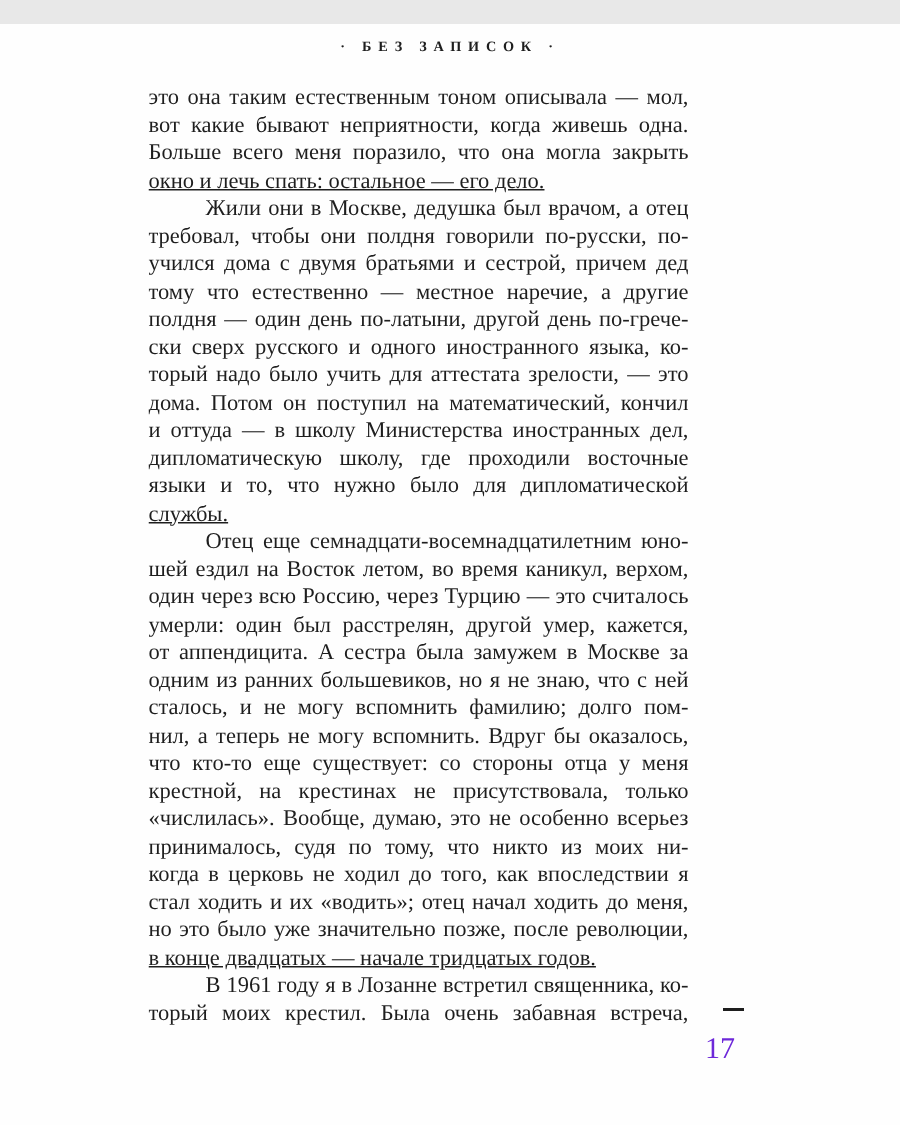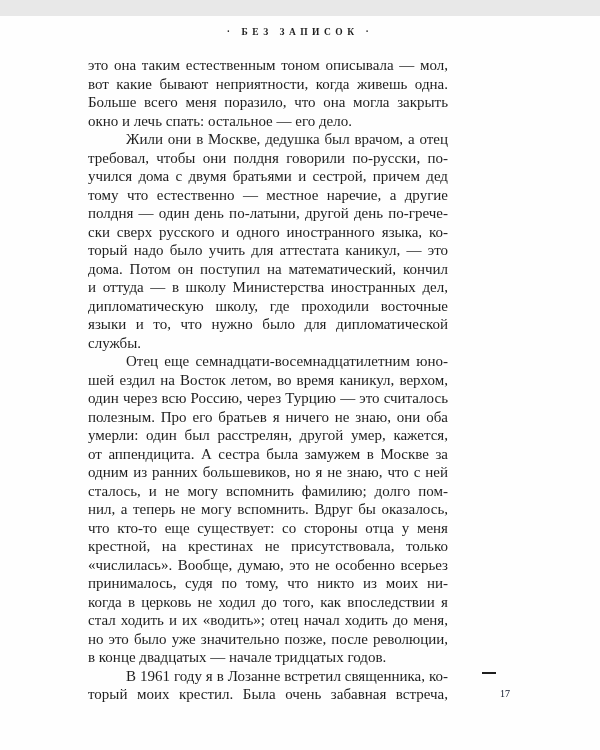--- a/index.html
+++ b/index.html
@@ -24,87 +24,87 @@
     width: 100%;
     text-align: center;
     font-size: 9.5px;
     font-weight: 700;
     letter-spacing: 4.5px;
     color: #1e1e1e;
     white-space: pre;
   }
   .text-block {
     position: absolute;
-    left: 88px;
+    left: 99px;
     top: 40px;
     width: 360px;
   }
   .text-line {
     font-size: 15px;
     line-height: 18.5px;
     height: 18.5px;
     overflow: hidden;
     text-align: justify;
     text-align-last: justify;
     -moz-text-align-last: justify;
     white-space: normal;
   }
   .text-line.para-end {
     text-align-last: left;
+    text-decoration: underline;
     -moz-text-align-last: left;
   }
   .text-line.indent {
     text-indent: 38px;
   }
   .footer-rule {
     position: absolute;
     left: 482px;
     top: 656px;
     width: 14px;
     height: 2px;
     background: #1e1e1e;
   }
   .page-number {
     position: absolute;
     left: 470px;
     top: 672px;
     width: 40px;
-    text-align: right;
-    font-size: 10px;
-    color: #0f172a;
+    text-align: left;
+    font-size: 20px;
+    color: #6d28d9;
   }
 </style>
 </head>
 <body>
 
 <div class="page">
 
   <div class="running-head">· БЕЗ ЗАПИСОК ·</div>
 
   <div class="text-block">
       <div class="text-line">это она таким естественным тоном описывала — мол,</div>
       <div class="text-line">вот какие бывают неприятности, когда живешь одна.</div>
       <div class="text-line">Больше всего меня поразило, что она могла закрыть</div>
       <div class="text-line para-end">окно и лечь спать: остальное — его дело.</div>
       <div class="text-line indent">Жили они в Москве, дедушка был врачом, а отец</div>
       <div class="text-line">требовал, чтобы они полдня говорили по-русски, по-</div>
       <div class="text-line">учился дома с двумя братьями и сестрой, причем дед</div>
       <div class="text-line">тому что естественно — местное наречие, а другие</div>
       <div class="text-line">полдня — один день по-латыни, другой день по-грече-</div>
       <div class="text-line">ски сверх русского и одного иностранного языка, ко-</div>
-      <div class="text-line">торый надо было учить для аттестата каникул, — это</div>
+      <div class="text-line">торый надо было учить для аттестата зрелости, — это</div>
       <div class="text-line">дома. Потом он поступил на математический, кончил</div>
       <div class="text-line">и оттуда — в школу Министерства иностранных дел,</div>
       <div class="text-line">дипломатическую школу, где проходили восточные</div>
       <div class="text-line">языки и то, что нужно было для дипломатической</div>
       <div class="text-line para-end">службы.</div>
       <div class="text-line indent">Отец еще семнадцати-восемнадцатилетним юно-</div>
       <div class="text-line">шей ездил на Восток летом, во время каникул, верхом,</div>
       <div class="text-line">один через всю Россию, через Турцию — это считалось</div>
-      <div class="text-line">полезным. Про его братьев я ничего не знаю, они оба</div>
       <div class="text-line">умерли: один был расстрелян, другой умер, кажется,</div>
       <div class="text-line">от аппендицита. А сестра была замужем в Москве за</div>
       <div class="text-line">одним из ранних большевиков, но я не знаю, что с ней</div>
       <div class="text-line">сталось, и не могу вспомнить фамилию; долго пом-</div>
       <div class="text-line">нил, а теперь не могу вспомнить. Вдруг бы оказалось,</div>
       <div class="text-line">что кто-то еще существует: со стороны отца у меня</div>
       <div class="text-line">крестной, на крестинах не присутствовала, только</div>
       <div class="text-line">«числилась». Вообще, думаю, это не особенно всерьез</div>
       <div class="text-line">принималось, судя по тому, что никто из моих ни-</div>
       <div class="text-line">когда в церковь не ходил до того, как впоследствии я</div>

